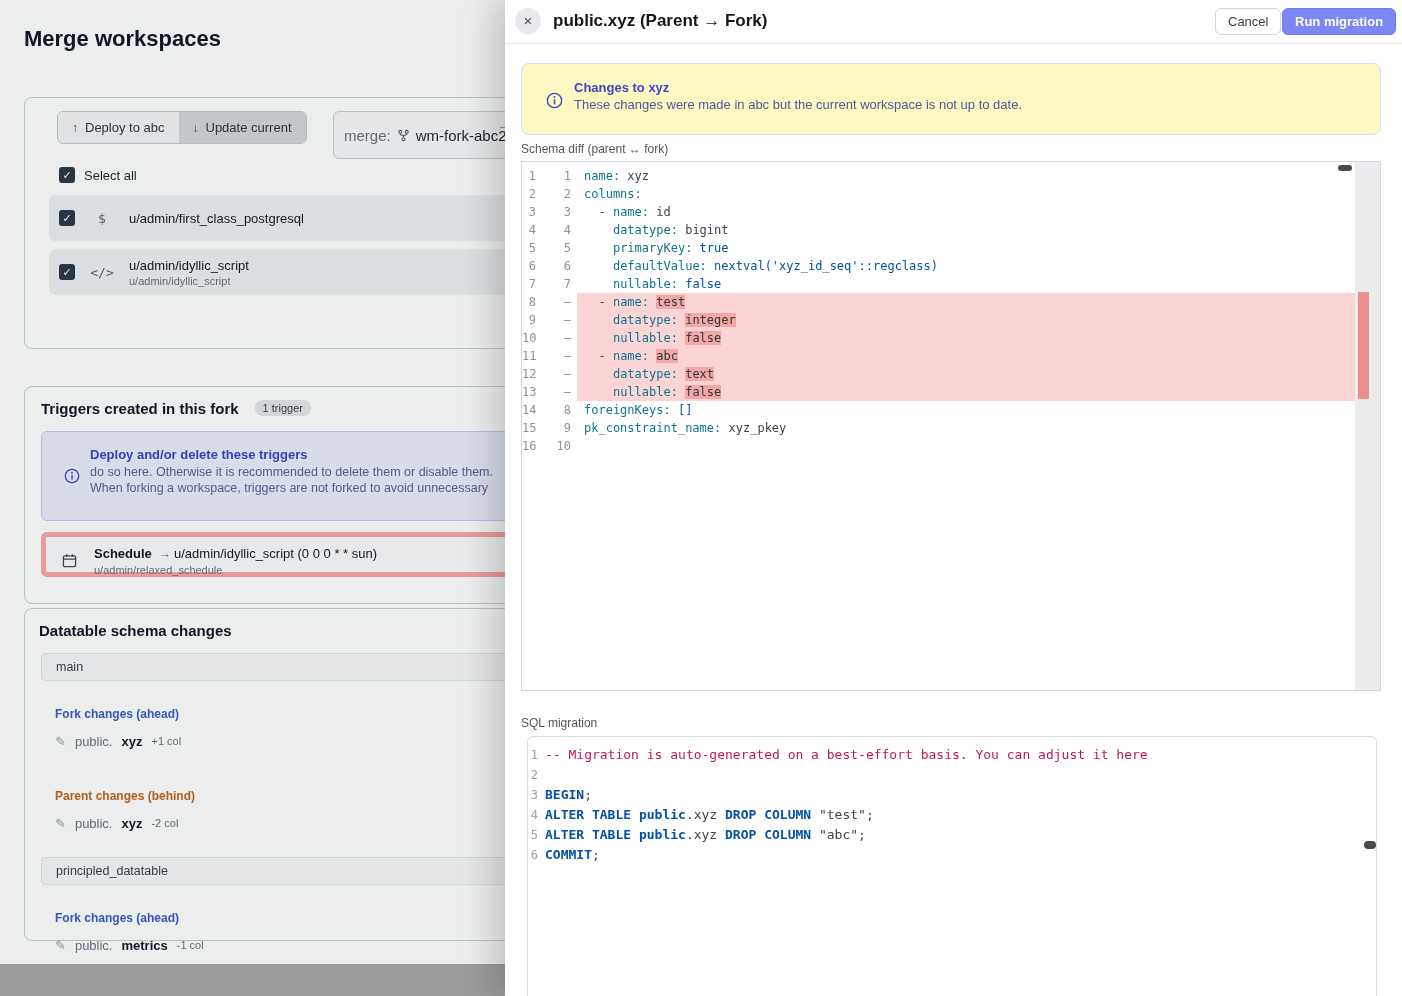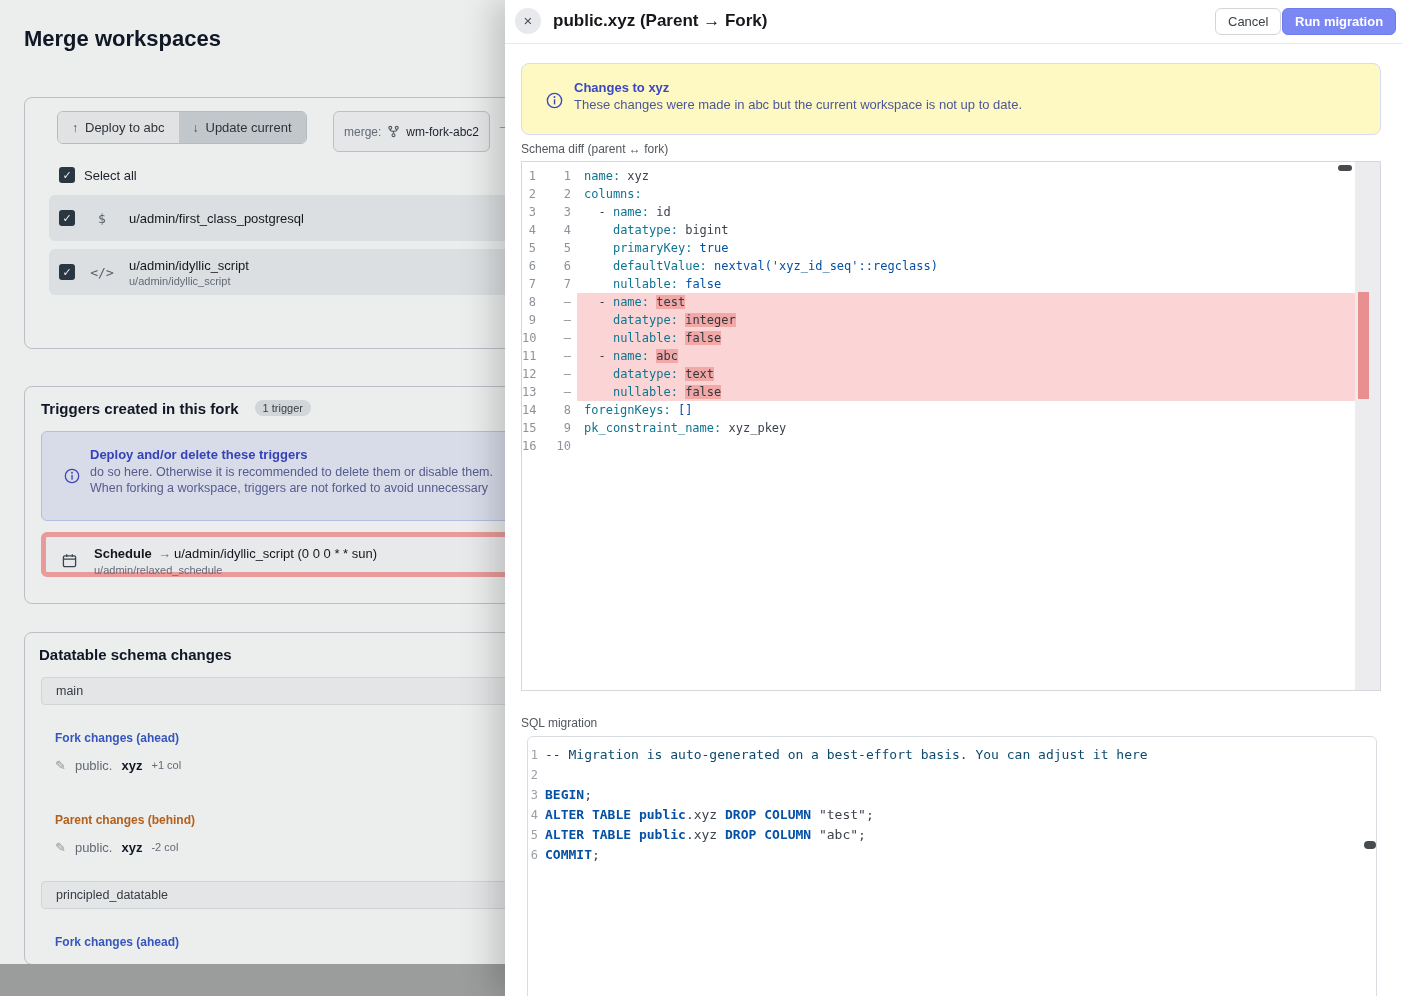--- a/index.html
+++ b/index.html
@@ -9,21 +9,21 @@
   
   #page{position:absolute;inset:0;background:#fff;z-index:0}
   #page-title{position:absolute;left:24px;top:26px;font-size:22px;font-weight:700;color:#111827}
 
   .card{position:absolute;border:1px solid #c9ced4;border-radius:8px;background:#fff}
   #card1{left:24px;top:97px;width:680px;height:252px}
   #seg{position:absolute;left:32px;top:13px;height:33px;display:flex;border:1px solid #c4c9cf;border-radius:6px;overflow:hidden}
   .seg-btn{display:flex;align-items:center;gap:7px;padding:0 14px;font-size:13px;color:#32373d;background:#f2f3f5;cursor:default}
   .seg-btn.selected{background:#d2d6db}
   .seg-btn .arrow{font-size:12px;color:#4b5158}
-  #merge-box{position:absolute;left:308px;top:13px;height:41px;display:flex;align-items:center;gap:6px;padding:0 10px;border:1px solid #c9ced4;border-radius:6px;background:#f7f8f9;font-size:12px}
+  #merge-box{position:absolute;left:308px;top:13px;height:48px;display:flex;align-items:center;gap:6px;padding:0 10px;border:1px solid #c9ced4;border-radius:6px;background:#f7f8f9;font-size:15px}
   #merge-box .lbl{color:#6b7280}
   #merge-box .val{color:#1f2430;font-weight:500}
   #merge-arrow{position:absolute;left:472px;top:20px;color:#4b5563;font-size:13px}
 
   .cbx{width:16px;height:16px;min-width:16px;background:#2e3947;border-radius:3px;color:#fff;font-size:11px;line-height:16px;text-align:center}
   #select-all-row{position:absolute;left:34px;top:69px;display:flex;align-items:center;gap:9px;font-size:13px;color:#1f2430}
   #fork-items{position:absolute;left:24px;top:97px;width:640px;display:flex;flex-direction:column;gap:8px}
   .fork-item{height:46px;background:#eef0f2;border-radius:6px;display:flex;align-items:center;padding:0 10px;gap:14px}
   .fi-icon{color:#5f6670;font-size:13px;width:26px;text-align:center;font-family:"DejaVu Sans Mono",monospace}
   .fi-title{font-size:13px;color:#16181d;font-weight:500}
@@ -37,21 +37,21 @@
   #trigger-info .ic{position:absolute;left:22px;top:36px;color:#4449c8}
   #trigger-info .ti-title{position:absolute;left:48px;top:15px;font-size:13px;font-weight:700;color:#3a46c6}
   #trigger-info .ti-body{position:absolute;left:48px;top:32px;font-size:12.5px;line-height:16px;color:#5c6399;white-space:nowrap}
   #schedule-row{position:absolute;left:16px;top:145px;width:640px;height:45px;border:5px solid #fca5a5;border-radius:6px;background:#fbfbfc}
   #schedule-row .cal{position:absolute;left:16px;top:16px;color:#3f4854}
   #schedule-row .sch-l{position:absolute;left:48px;top:9px;font-size:13px;font-weight:700;color:#14171c}
   #schedule-row .sch-a{position:absolute;left:112px;top:9px;font-size:13px;color:#6b7280}
   #schedule-row .sch-t{position:absolute;left:128px;top:9px;font-size:13px;font-weight:400;color:#14171c}
   #schedule-row .sch-s{position:absolute;left:48px;top:27px;font-size:11px;color:#6b7280}
 
-  #card3{left:24px;top:632px;width:680px;height:333px}
+  #card3{left:24px;top:608px;width:680px;height:333px}
   #schema-heading{position:absolute;left:14px;top:13px;font-size:15px;font-weight:700;color:#111827}
   #schema-groups{position:absolute;left:16px;top:44px;width:648px;display:flex;flex-direction:column}
   .group-header{height:28px;background:#f6f7f8;border:1px solid #e1e4e8;border-radius:4px;display:flex;align-items:center;padding:0 14px;font-size:12.5px;color:#3b4148}
   .group-header + .group-header, .change-row + .group-header{margin-top:12px}
   .section-label{margin:26px 0 0 14px;font-size:12px;font-weight:700}
   .section-label.fork{color:#3a5ccc}
   .section-label.parent{color:#c2661b}
   .change-row{display:flex;align-items:center;gap:9px;margin:10px 0 12px 14px;font-size:13px;height:20px}
   .cr-pencil{color:#9aa1a9;font-size:13px}
   .cr-schema{color:#6b7280}
@@ -95,21 +95,21 @@
   #sql-editor .cl{display:flex;height:20px;line-height:20px}
   #sql-editor .g1{width:12px;min-width:12px;text-align:right;padding-right:2px;color:#9aa0a8;font-size:12px}
   #sql-editor .code{flex:1;white-space:pre;padding-left:5px;color:#30353d}
   #sql-thumb{position:absolute;left:836px;top:104px;width:12px;height:8px;background:#474a4e;border-radius:4px}
 
   
   .t-key{color:#0e7490}
   .t-plain{color:#3d434e}
   .t-bool{color:#0451a5}
   .t-chg{background:#f3a8a8;color:#33383f}
-  .t-comment{color:#0c4a6e}
+  .t-comment{color:#be185d}
   .t-kw{color:#0451a5;font-weight:bold}
 </style>
 </head>
 <body>
 
 <div id="page">
   <div id="page-title">Merge workspaces</div>
 
   <div id="card1" class="card">
     <div id="seg">

